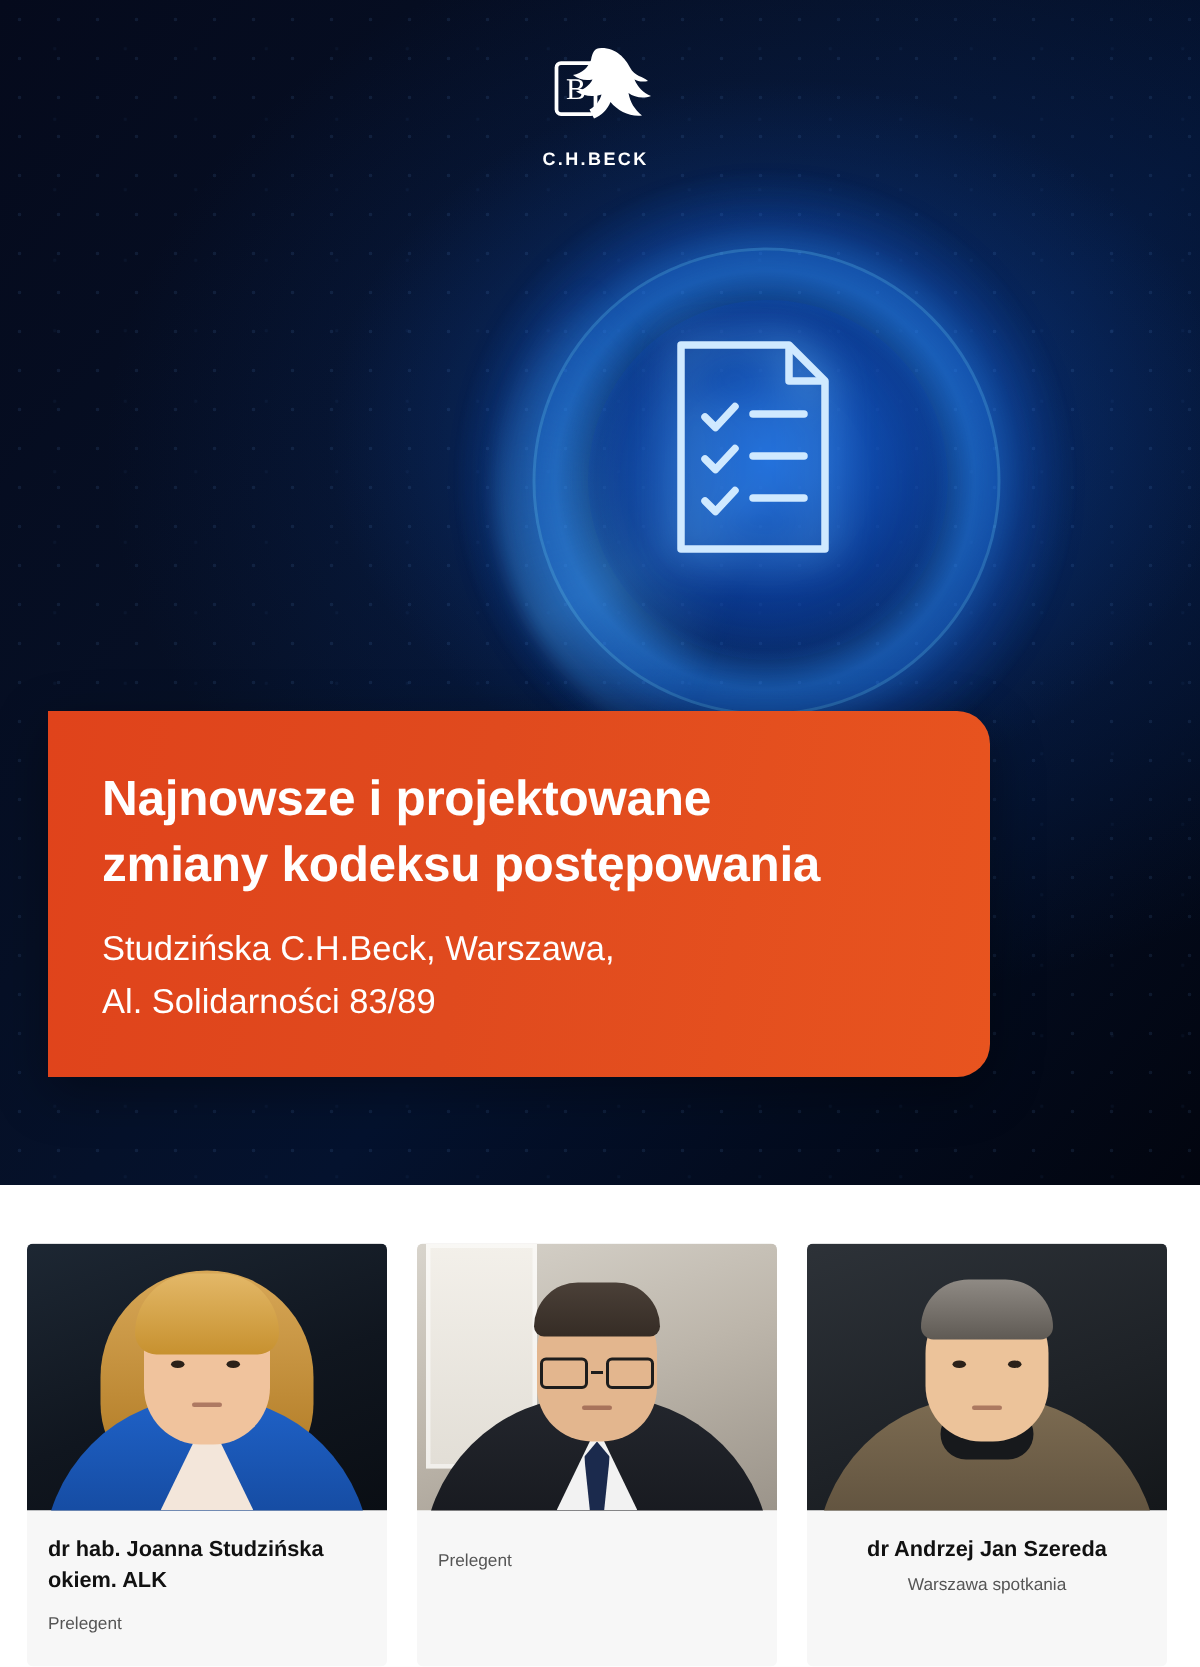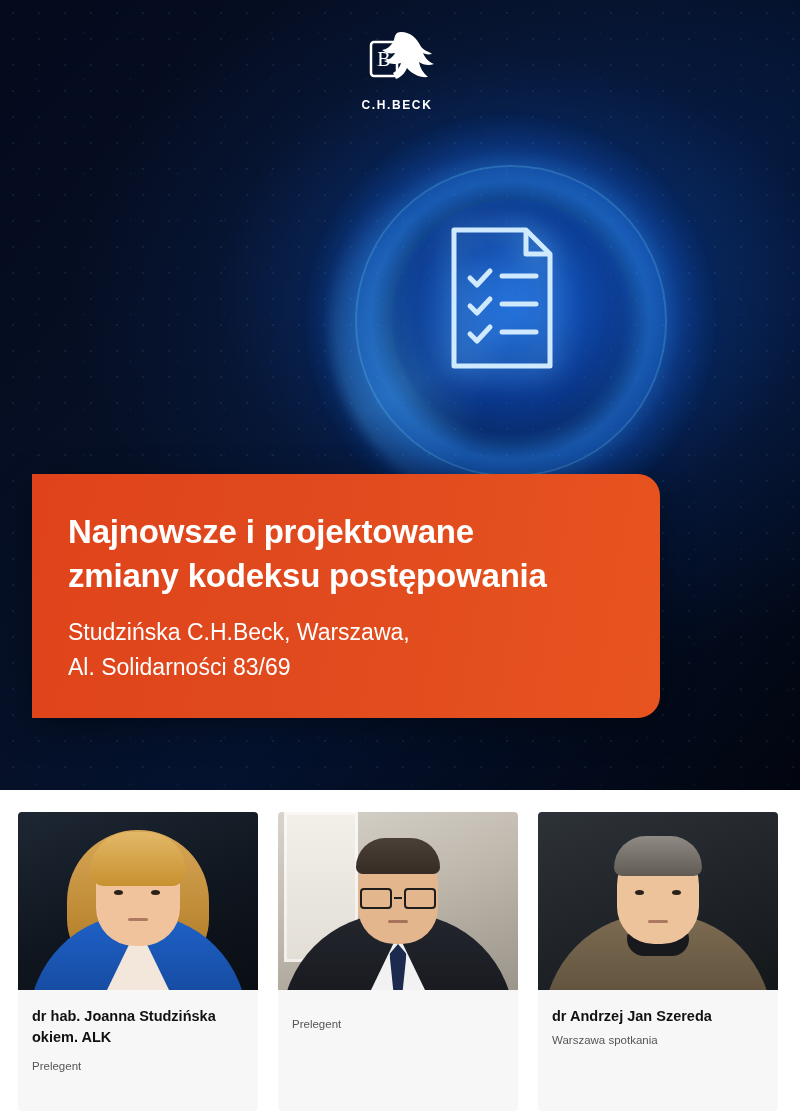--- a/index.html
+++ b/index.html
@@ -169,21 +169,21 @@
   
   .speakers {
     position: absolute;
     left: 0;
     top: 790px;
     width: 800px;
     height: 321px;
     background: #ffffff;
     display: flex;
     gap: 20px;
-    padding: 22px 18px 0 18px;
+    padding: 39px 18px 0 18px;
   }
   .speaker-card {
     width: 240px;
     background: #f7f7f7;
     border-radius: 4px;
     overflow: hidden;
     position: relative;
   }
   .speaker-photo {
     width: 240px;
@@ -198,21 +198,21 @@
     font-size: 14.5px;
     font-weight: 700;
     color: #111111;
     line-height: 1.45;
   }
   .speaker-role {
     margin-top: 12px;
     font-size: 11.5px;
     color: #555555;
   }
-  .speaker-card.centered .speaker-info { text-align: left; }
+  .speaker-card.centered .speaker-info { text-align: center; }
   .speaker-card.centered .speaker-role { margin-top: 7px; }
 
   
   .ph { position: absolute; inset: 0; }
   .ph-bg { position: absolute; inset: 0; }
   .ph-shoulders {
     position: absolute;
     left: 50%;
     bottom: -34px;
     width: 218px;
@@ -385,21 +385,21 @@
 
     </div>
 
     <div class="title-panel">
       <h1>
         <span>Najnowsze i projektowane</span><br>
         <span>zmiany kodeksu postępowania</span><br>
       </h1>
       <div class="meta">
         <div>Studzińska C.H.Beck, Warszawa,</div>
-        <div>Al. Solidarności 83/69</div>
+        <div>Al. Solidarności 83/89</div>
       </div>
     </div>
   </div>
 
   <div class="speakers">
 
     <div class="speaker-card">
       <div class="speaker-photo p1">
         <div class="ph">
           <div class="ph-bg"></div>

